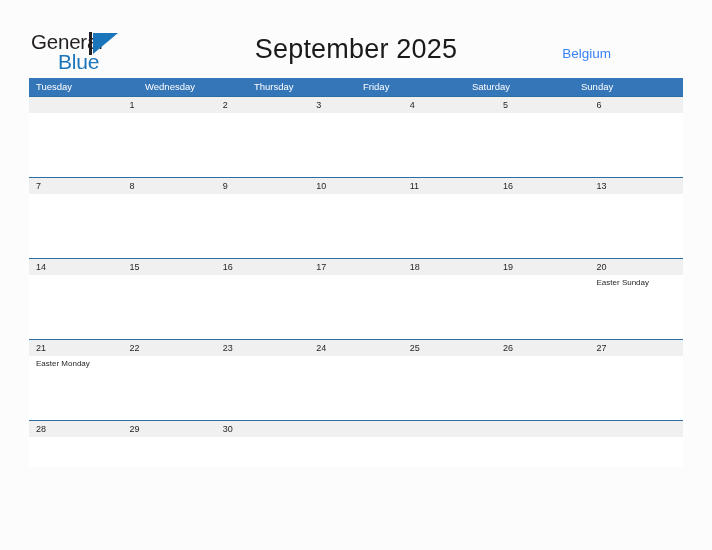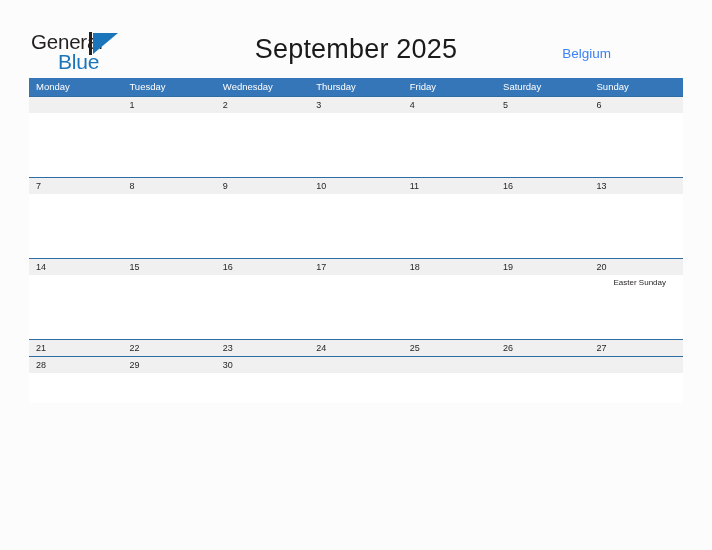--- a/index.html
+++ b/index.html
@@ -151,21 +151,20 @@
     flex: 1 1 0;
     box-sizing: border-box;
     padding-left: 7px;
     padding-top: 2px;
   }
   .event {
     font-size: 8px;
     color: #231f20;
     line-height: 11px;
     white-space: nowrap;
-    text-align: center;
   }
   .week:last-child .week-body {
     height: 30px;
   }
 </style>
 </head>
 <body>
 
 <div class="page-header">
 
@@ -180,21 +179,20 @@
 
   <div class="cal-title">September 2025</div>
 
   <div class="cal-country">Belgium</div>
 
 </div>
 
 <div class="calendar">
 
   <div class="weekday-row">
-    <div class="weekday-cell">Monday</div>
     <div class="weekday-cell">Tuesday</div>
     <div class="weekday-cell">Wednesday</div>
     <div class="weekday-cell">Thursday</div>
     <div class="weekday-cell">Friday</div>
     <div class="weekday-cell">Saturday</div>
     <div class="weekday-cell">Sunday</div>
   </div>
 
   <div class="week">
     <div class="week-dates">
@@ -304,20 +302,43 @@
   <div class="week">
     <div class="week-dates">
       <div class="date-cell">21</div>
       <div class="date-cell">22</div>
       <div class="date-cell">23</div>
       <div class="date-cell">24</div>
       <div class="date-cell">25</div>
       <div class="date-cell">26</div>
       <div class="date-cell">27</div>
     </div>
+    <div class="week-body">
+      <div class="body-cell">
+          <div class="event">Easter Monday</div>
+        </div>
+      <div class="body-cell">
+          <div class="event"></div>
+        </div>
+      <div class="body-cell">
+          <div class="event"></div>
+        </div>
+      <div class="body-cell">
+          <div class="event"></div>
+        </div>
+      <div class="body-cell">
+          <div class="event"></div>
+        </div>
+      <div class="body-cell">
+          <div class="event"></div>
+        </div>
+      <div class="body-cell">
+          <div class="event"></div>
+        </div>
+    </div>
   </div>
 
   <div class="week">
     <div class="week-dates">
       <div class="date-cell">28</div>
       <div class="date-cell">29</div>
       <div class="date-cell">30</div>
       <div class="date-cell"></div>
       <div class="date-cell"></div>
       <div class="date-cell"></div>

